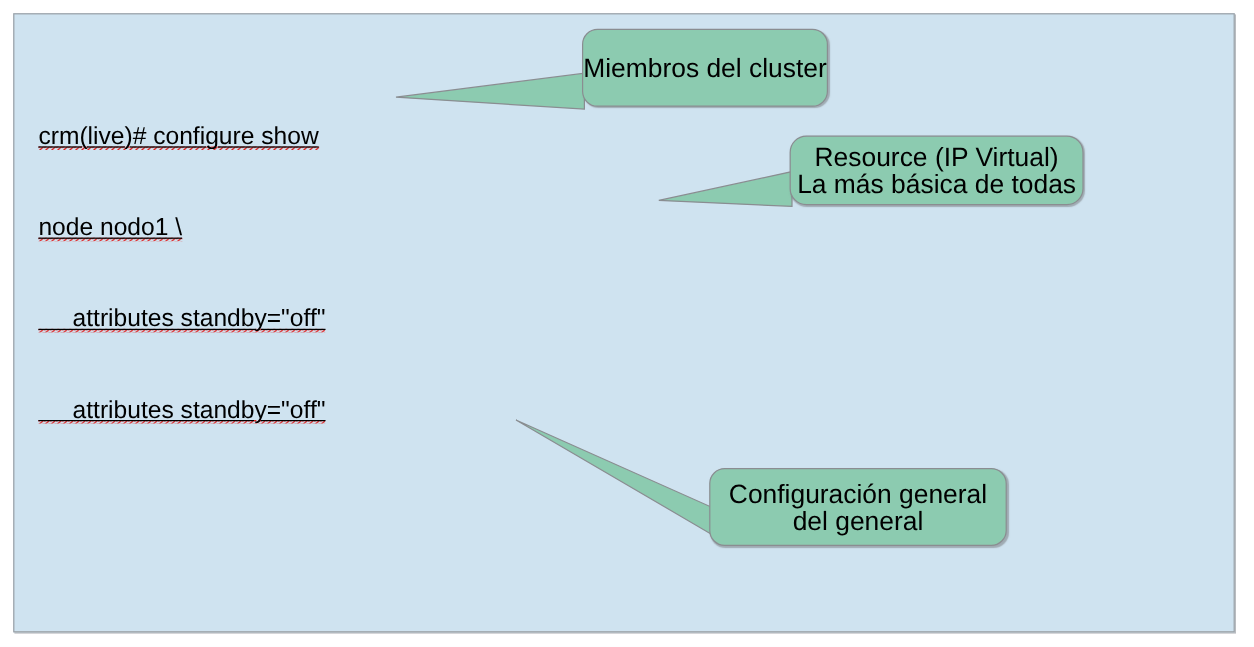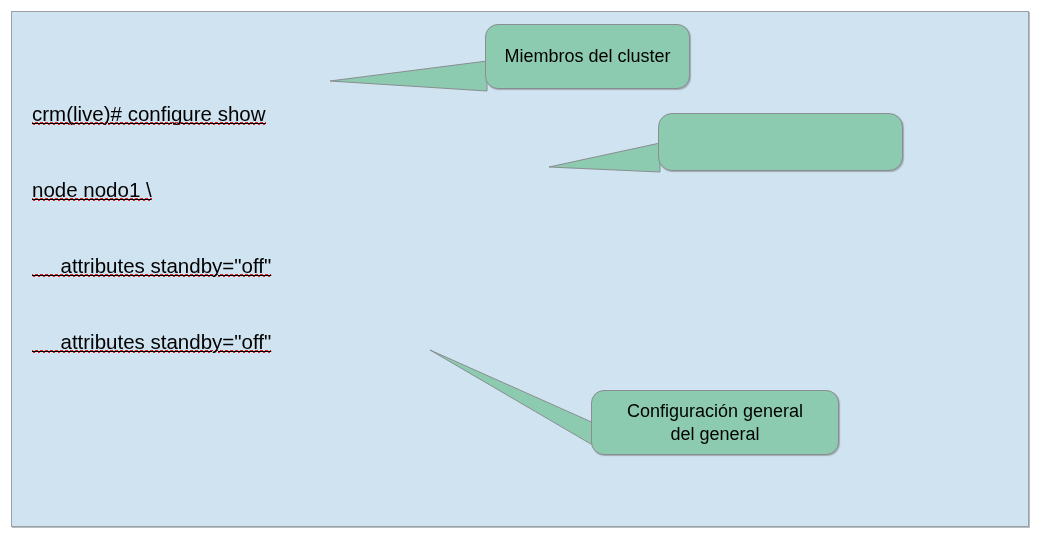--- a/index.html
+++ b/index.html
@@ -66,21 +66,21 @@
     position: absolute;
     background: #8ccbb0;
     border: 1px solid #8a8d91;
     border-radius: 13px;
     box-sizing: border-box;
     display: flex;
     align-items: center;
     justify-content: center;
     text-align: center;
     color: #000000;
-    font-size: 18px;
+    font-size: 22px;
     line-height: 23px;
     box-shadow: 1px 1px 1px rgba(120,124,128,.55);
     z-index: 3;
   }
   .callout .ct { display: block; }
 
   #callout-members   { left: 485px; top: 24px;  width: 205px; height: 65px; }
   #callout-resource  { left: 658px; top: 113px; width: 245px; height: 58px;
                        border-radius: 14px; }
   #callout-config    { left: 591px; top: 390px; width: 248px; height: 65px;
@@ -125,20 +125,22 @@
   <polygon points="549,167 660,143 660,172" fill="#8ccbb0" stroke="#8a8d91" stroke-width="1"></polygon>
   <polygon points="430,350 596,424 596,447" fill="#8ccbb0" stroke="#8a8d91" stroke-width="1"></polygon>
 </svg>
 
 <div class="callout" id="callout-members">
   <span class="ct"><span>Miembros del cluster</span></span>
 </div>
 
 <div class="callout" id="callout-resource">
   <div>
+    <span class="ct">Resource (IP Virtual)</span>
+    <span class="ct">La más básica de todas</span>
   </div>
 </div>
 
 <div class="callout" id="callout-config">
   <div>
     <span class="ct">Configuración general</span>
     <span class="ct">del general</span>
   </div>
 </div>
 

